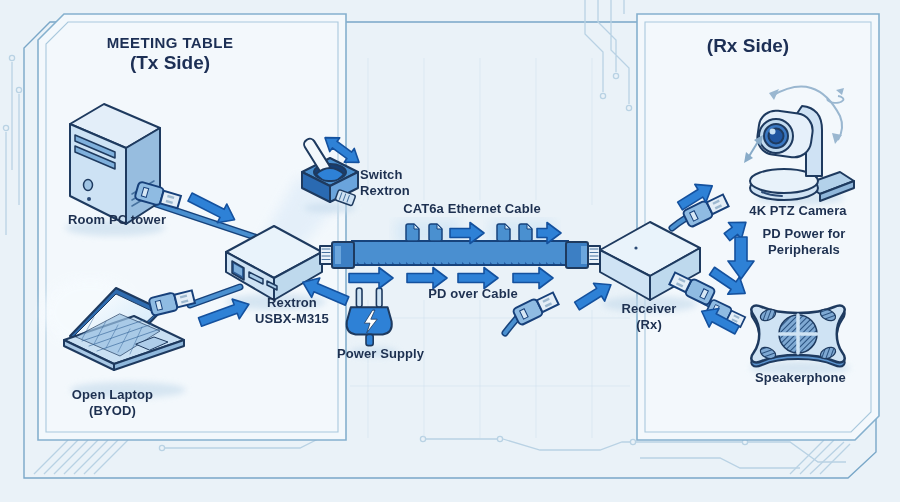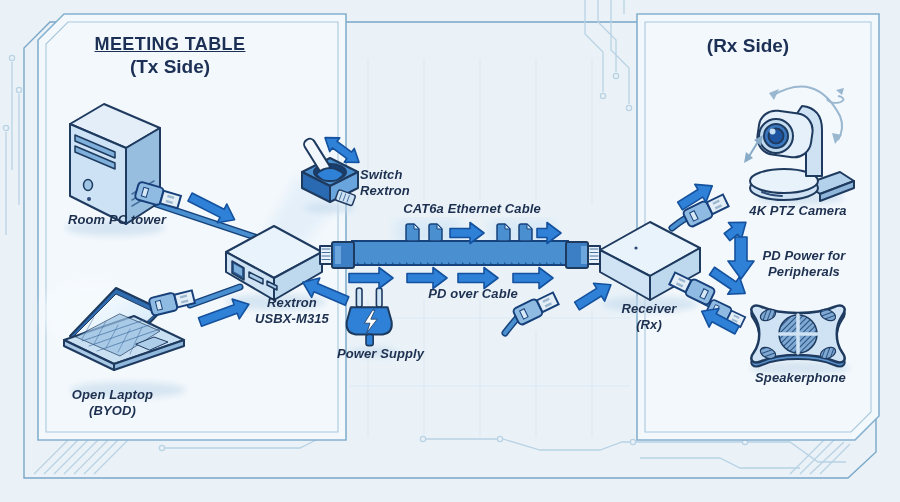--- a/index.html
+++ b/index.html
@@ -5,24 +5,24 @@
   html,body{margin:0;padding:0;background:#dde7f0;}
   .stage{position:relative;width:900px;height:502px;background:#eaf2f8;overflow:hidden;
          font-family:"Liberation Sans",sans-serif;}
   svg.art{position:absolute;left:0;top:0;}
   .ar{fill:#2e81d6;stroke:#14519e;stroke-width:1.6;stroke-linejoin:round;}
   .dev{stroke:#1e3a5f;stroke-width:2;stroke-linejoin:round;stroke-linecap:round;}
   .trace{stroke:#b9d2e4;stroke-width:1.3;fill:none;}
   .tracedot{fill:#eaf2f8;stroke:#b9d2e4;stroke-width:1.3;}
   .grid{stroke:#cfe0ee;stroke-width:1;opacity:.55;}
   .lbl{position:absolute;color:#1d3050;font-size:13px;font-weight:bold;line-height:15.5px;
-       text-align:center;letter-spacing:.1px;font-style:italic;}
+       text-align:center;letter-spacing:.1px;}
   .lbl.left-align{text-align:left;}
   .ptitle{position:absolute;text-align:center;color:#1c2f55;}
-  .ptitle .t1{font-size:18px;font-weight:bold;letter-spacing:.4px;text-decoration:underline;}
+  .ptitle .t1{font-size:15px;font-weight:bold;letter-spacing:.4px;}
   .ptitle .t2{font-size:19px;font-weight:bold;margin-top:1px;}
 </style>
 </head>
 <body>
 
 <div class="stage">
 
 <svg class="art" width="900" height="502" viewBox="0 0 900 502">
   <defs>
     <pattern id="braid" width="7" height="24" patternUnits="userSpaceOnUse">
@@ -340,20 +340,20 @@
 
 <div class="lbl" style="left:328px;top:346px;width:105px">Power Supply</div>
 
 <div class="lbl" style="left:608px;top:301px;width:82px">
   <div>Receiver</div>
   <div>(Rx)</div>
 </div>
 
 <div class="lbl" style="left:733px;top:203px;width:130px">4K PTZ Camera</div>
 
-<div class="lbl" style="left:750px;top:248px;width:108px">
+<div class="lbl" style="left:750px;top:226px;width:108px">
   <div>PD Power for</div>
   <div>Peripherals</div>
 </div>
 
 <div class="lbl" style="left:738px;top:370px;width:125px">Speakerphone</div>
 
 </div>
 
 </body></html>

